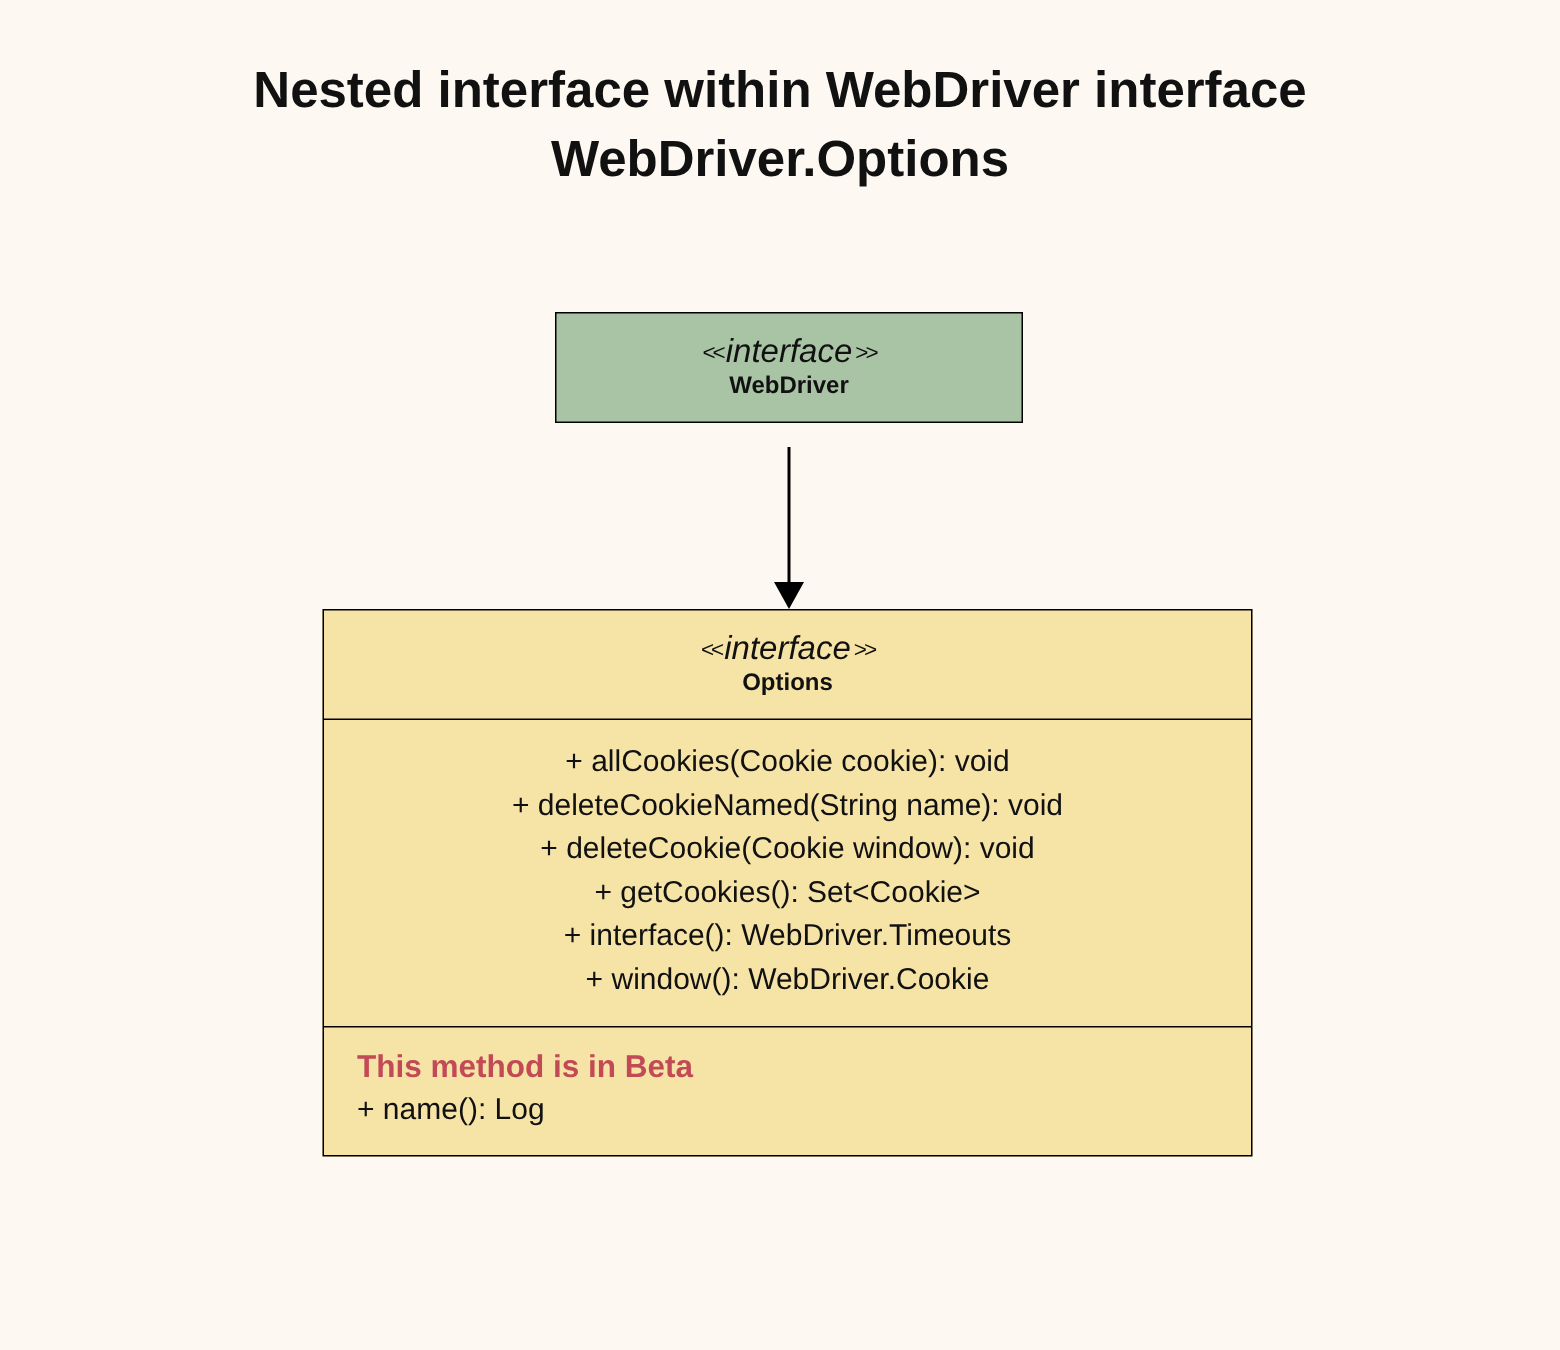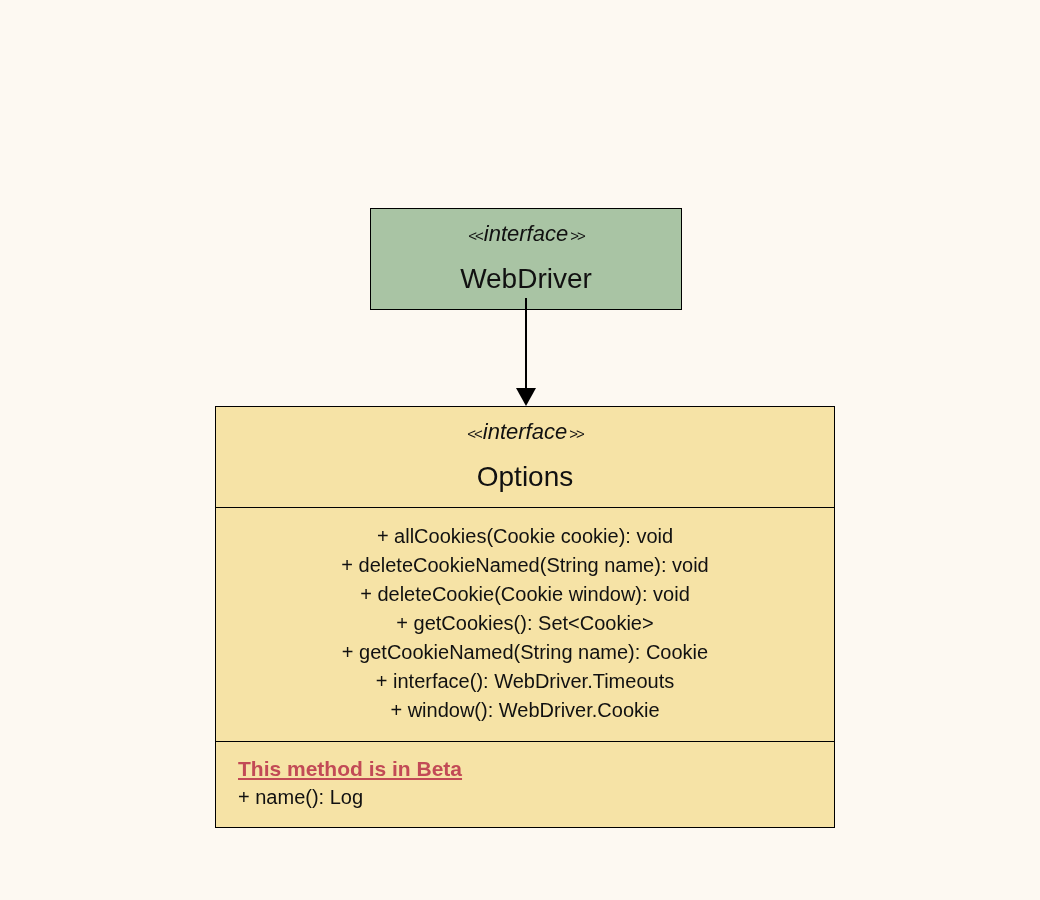--- a/index.html
+++ b/index.html
@@ -45,24 +45,24 @@
     display: block;
   }
   .stereotype .angle {
     font-style: normal;
     font-size: 15px;
     vertical-align: middle;
     letter-spacing: -2px;
     padding: 0 2px;
   }
   .class-name {
-    font-weight: 400;
-    font-size: 28px;
+    font-weight: 700;
+    font-size: 16px;
     display: block;
-    margin-top: 16px;
+    margin-top: 2px;
   }
   .options-box {
     left: 215px;
     top: 406px;
     width: 620px;
     background: #f6e3a6;
   }
   .options-head {
     text-align: center;
     padding: 12px 10px 14px 10px;
@@ -81,21 +81,20 @@
   .options-beta {
     padding: 12px 22px 16px 22px;
     font-size: 20px;
     line-height: 1.4;
   }
   .beta-note {
     color: #c24a56;
     font-weight: 700;
     font-size: 21px;
     display: block;
-    text-decoration: underline;
   }
   .arrow {
     position: absolute;
     left: 525px;
     top: 298px;
     width: 2px;
     height: 96px;
     background: #000;
   }
   .arrow-head {
@@ -107,20 +106,24 @@
     border-left: 10px solid transparent;
     border-right: 10px solid transparent;
     border-top: 18px solid #000;
   }
 </style>
 </head>
 <body>
 
 <div class="page">
 
+  <div class="title">
+    <span>Nested interface within WebDriver interface</span><br>
+    <span>WebDriver.Options</span>
+  </div>
 
   <div class="box webdriver-box">
     <div class="webdriver-head">
       <span class="stereotype">
         <span class="angle">&lt;&lt;</span><span>interface</span><span class="angle">&gt;&gt;</span>
       </span>
       <span class="class-name">WebDriver</span>
     </div>
   </div>
 
@@ -132,21 +135,20 @@
       <span class="stereotype">
         <span class="angle">&lt;&lt;</span><span>interface</span><span class="angle">&gt;&gt;</span>
       </span>
       <span class="class-name">Options</span>
     </div>
     <div class="options-methods">
       <span class="method">+ allCookies(Cookie cookie): void</span>
       <span class="method">+ deleteCookieNamed(String name): void</span>
       <span class="method">+ deleteCookie(Cookie window): void</span>
       <span class="method">+ getCookies(): Set&lt;Cookie&gt;</span>
-      <span class="method">+ getCookieNamed(String name): Cookie</span>
       <span class="method">+ interface(): WebDriver.Timeouts</span>
       <span class="method">+ window(): WebDriver.Cookie</span>
     </div>
     <div class="options-beta">
       <span class="beta-note">This method is in Beta</span>
       <span class="method">+ name(): Log</span>
     </div>
   </div>
 
 </div>

